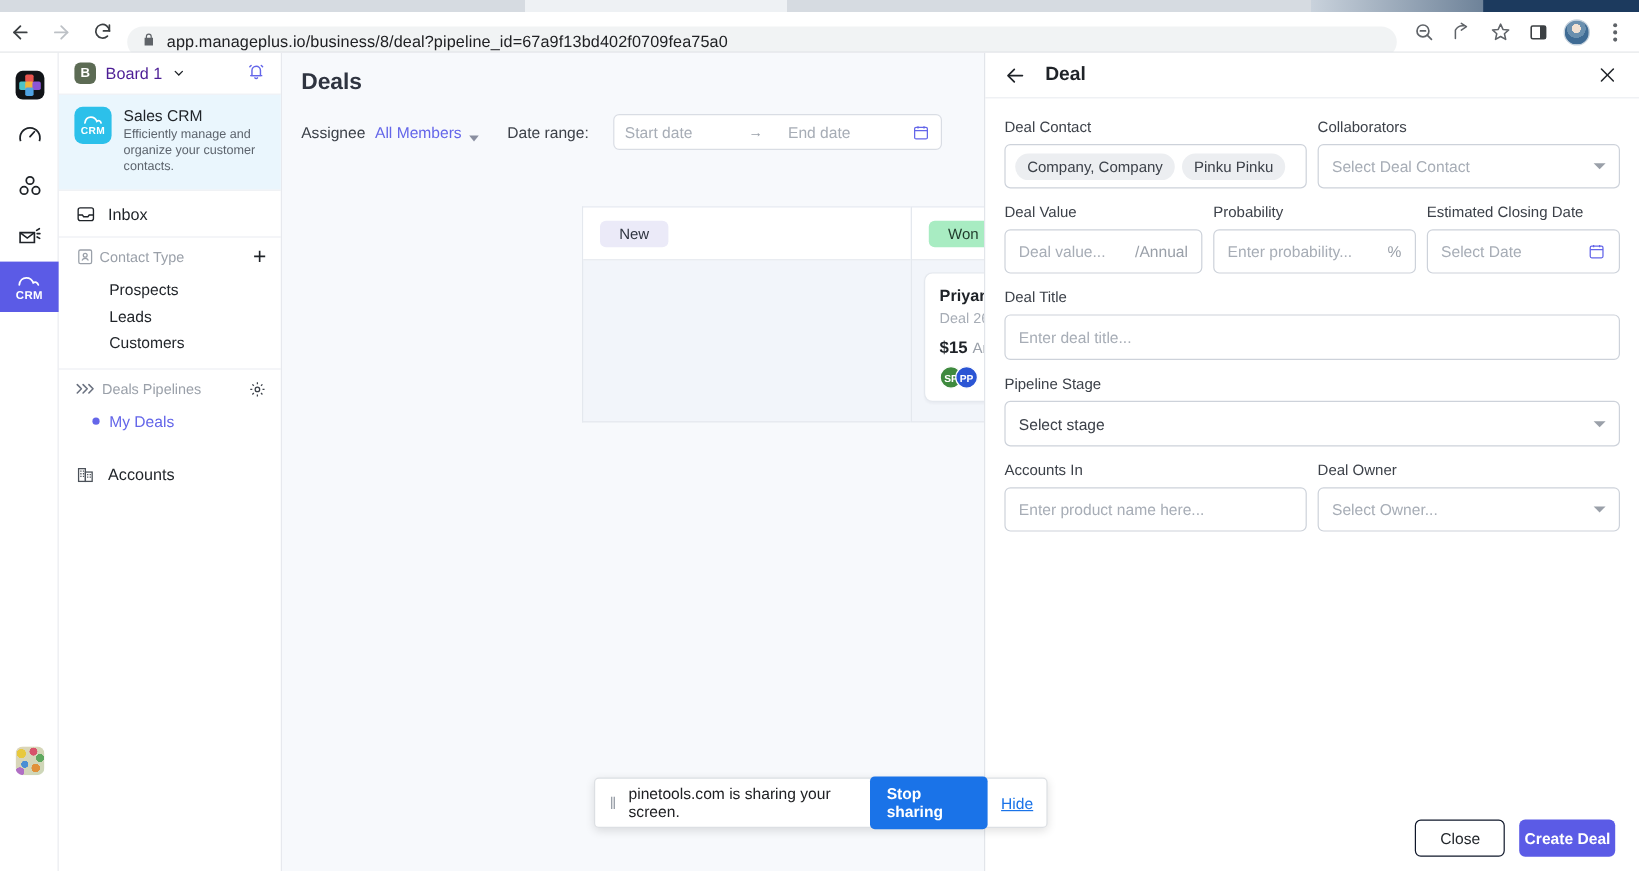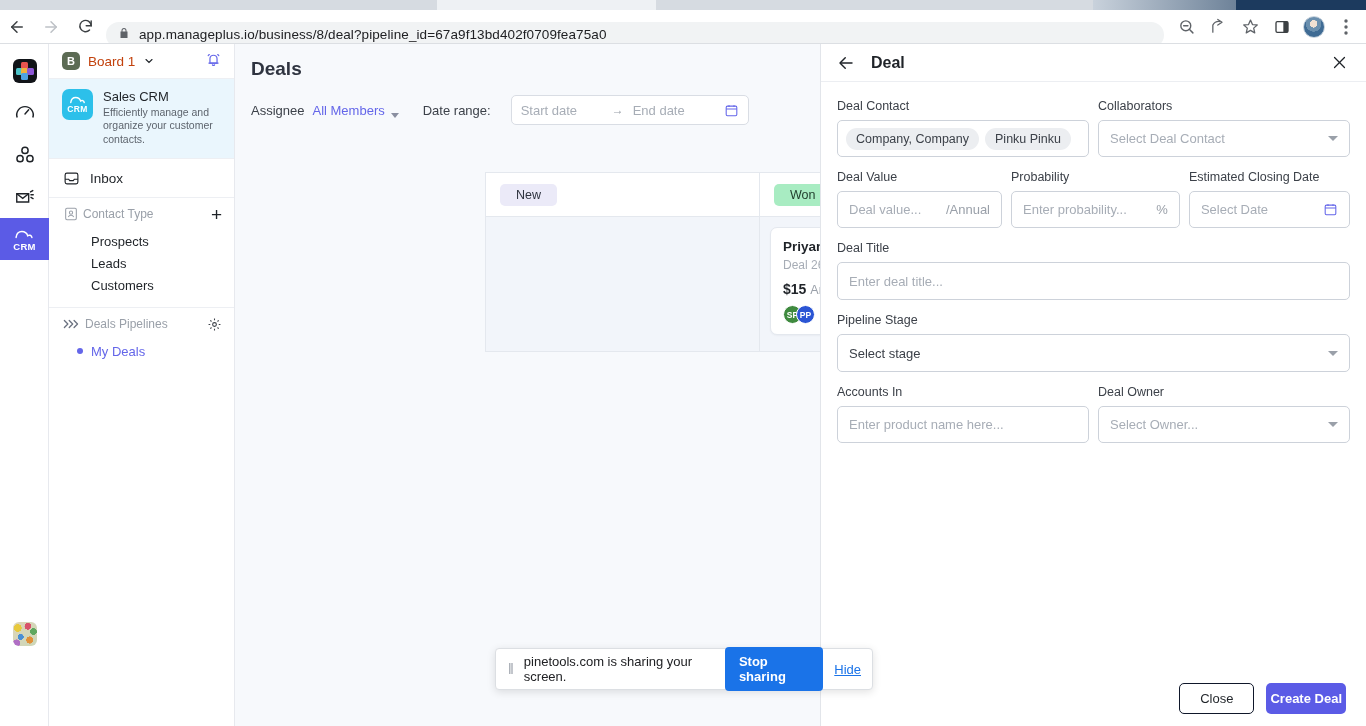--- a/index.html
+++ b/index.html
@@ -59,21 +59,21 @@
       radial-gradient(circle at 32% 62%, #4a8fd4 0 13%, transparent 14%),
       radial-gradient(circle at 70% 75%, #e0913a 0 14%, transparent 15%),
       radial-gradient(circle at 15% 88%, #b06fc4 0 12%, transparent 13%),
       linear-gradient(135deg,#ded5b8,#ccd7b8);
   }
 
   
   .sidebar { position:absolute; left:49px; top:0; width:186px; height:682px; background:#fff; border-right:1px solid #e7e9ee; }
   .board-head { height:35px; display:flex; align-items:center; padding:0 12px 0 13px; gap:8px; border-bottom:1px solid #edeff3; }
   .board-badge { width:18px; height:18px; border-radius:5px; background:#5c6b54; color:#fff; font-size:11px; font-weight:700; display:flex; align-items:center; justify-content:center; }
-  .board-name { font-size:13.5px; color:#c2410c; }
+  .board-name { font-size:13.5px; color:#4c1d95; }
   .bell { margin-left:auto; cursor:pointer; }
 
   .crm-card { display:flex; gap:10px; padding:10px 12px 12px 13px; background:#eaf6fd; cursor:pointer; }
   .crm-logo { width:31px; height:31px; border-radius:7px; background:#2cc0ea; color:#fff; display:flex; flex-direction:column; align-items:center; justify-content:center; flex:none; }
   .crm-logo span { font-size:8.5px; font-weight:700; letter-spacing:.4px; line-height:1; margin-top:1px; }
   .crm-title { font-size:13px; color:#1f2328; }
   .crm-desc { font-size:10.5px; color:#5d646d; line-height:1.28; margin-top:2px; }
 
   .nav-sep { height:1px; background:#edeff3; }
   .nav-item { height:38px; display:flex; align-items:center; gap:10px; padding:0 12px 0 14px; cursor:pointer; font-size:13.5px; color:#1f2328; }
@@ -84,21 +84,21 @@
   .sub-item.sel { color:#6466e9; }
   .dot { width:6px; height:6px; border-radius:50%; background:#6466e9; position:absolute; margin-left:-14px; }
 
   
   .main { position:absolute; left:235px; top:0; width:585px; height:682px; background:#f7f9fc; overflow:hidden; }
   .page-title { font-size:19px; font-weight:700; color:#2f3440; padding:14px 0 0 16px; }
   .filters { display:flex; align-items:center; gap:8px; padding:15px 0 0 16px; font-size:13px; }
   .f-label { color:#3c4149; }
   .f-select { color:#6466e9; display:flex; align-items:flex-end; gap:6px; cursor:pointer; }
   .caret { width:0; height:0; border-left:4.5px solid transparent; border-right:4.5px solid transparent; border-top:5px solid #8a8fa0; }
-  .daterange { margin-left:12px; display:flex; align-items:center; gap:9px; height:30px; border:1px solid #d9dde4; border-radius:5px; background:#fff; padding:0 9px; cursor:pointer; }
+  .daterange { margin-left:12px; display:flex; align-items:center; gap:21px; height:30px; border:1px solid #d9dde4; border-radius:5px; background:#fff; padding:0 9px; cursor:pointer; }
   .daterange .ph { color:#a7adb6; font-size:13px; }
   .arrow { color:#9aa0a9; font-size:12px; }
 
   .board { position:absolute; left:250px; top:128px; display:flex; }
   .col { width:274px; background:#f2f5fa; border:1px solid #e4e8ee; border-right:none; }
   .col:last-child { border-right:1px solid #e4e8ee; }
   .col-head { height:44px; background:#fff; display:flex; align-items:center; padding:0 0 0 14px; border-bottom:1px solid #e4e8ee; }
   .chip { font-size:12.5px; padding:4px 16px; border-radius:5px; }
   .chip.new { background:#ebeaf8; color:#2f3440; }
   .chip.won { background:#a8ecc2; color:#1f3a2a; }
@@ -356,20 +356,30 @@
             <path d="M12 2.5v2.7M12 18.8v2.7M21.5 12h-2.7M5.2 12H2.5M18.7 5.3l-1.9 1.9M7.2 16.8l-1.9 1.9M18.7 18.7l-1.9-1.9M7.2 7.2 5.3 5.3"></path>
           </svg>
       </span>
     </div>
     <div class="sub-item sel">
       <span class="dot"></span>
       <span>My Deals</span>
     </div>
 
     <div style="height:14px"></div>
+    <div class="nav-item">
+      <span style="display:flex">
+        <svg width="17" height="17" viewBox="0 0 24 24" fill="none" stroke="#4b5159" stroke-width="1.5">
+            <rect x="3.5" y="5" width="8" height="15"></rect>
+            <rect x="11.5" y="9" width="8" height="11"></rect>
+            <path d="M5.5 8h1.5M8.5 8H10M5.5 11h1.5M8.5 11H10M5.5 14h1.5M8.5 14H10M13.5 12H15M16.5 12H18M13.5 15H15M16.5 15H18"></path>
+          </svg>
+      </span>
+      <span>Accounts</span>
+    </div>
   </div>
 
   <div class="main">
     <div class="page-title">Deals</div>
     <div class="filters">
       <span class="f-label">Assignee</span>
       <span class="f-select">
         <span>All Members</span>
         <span class="caret"></span>
       </span>

